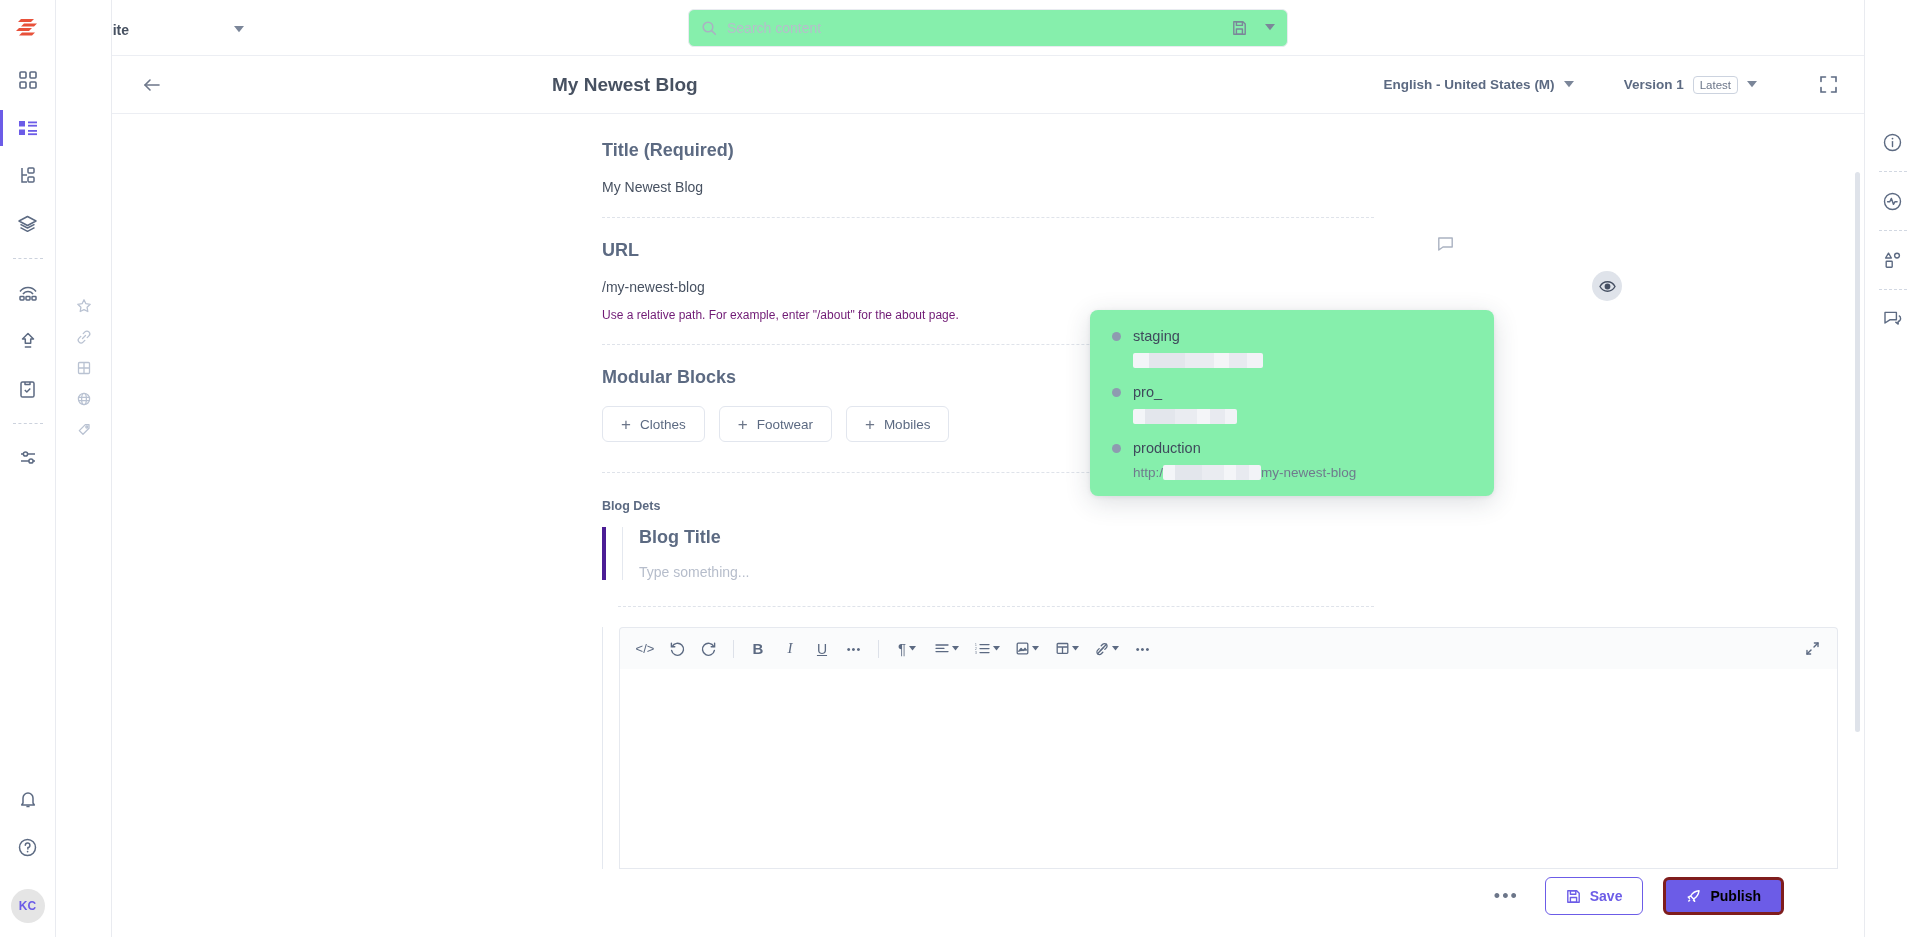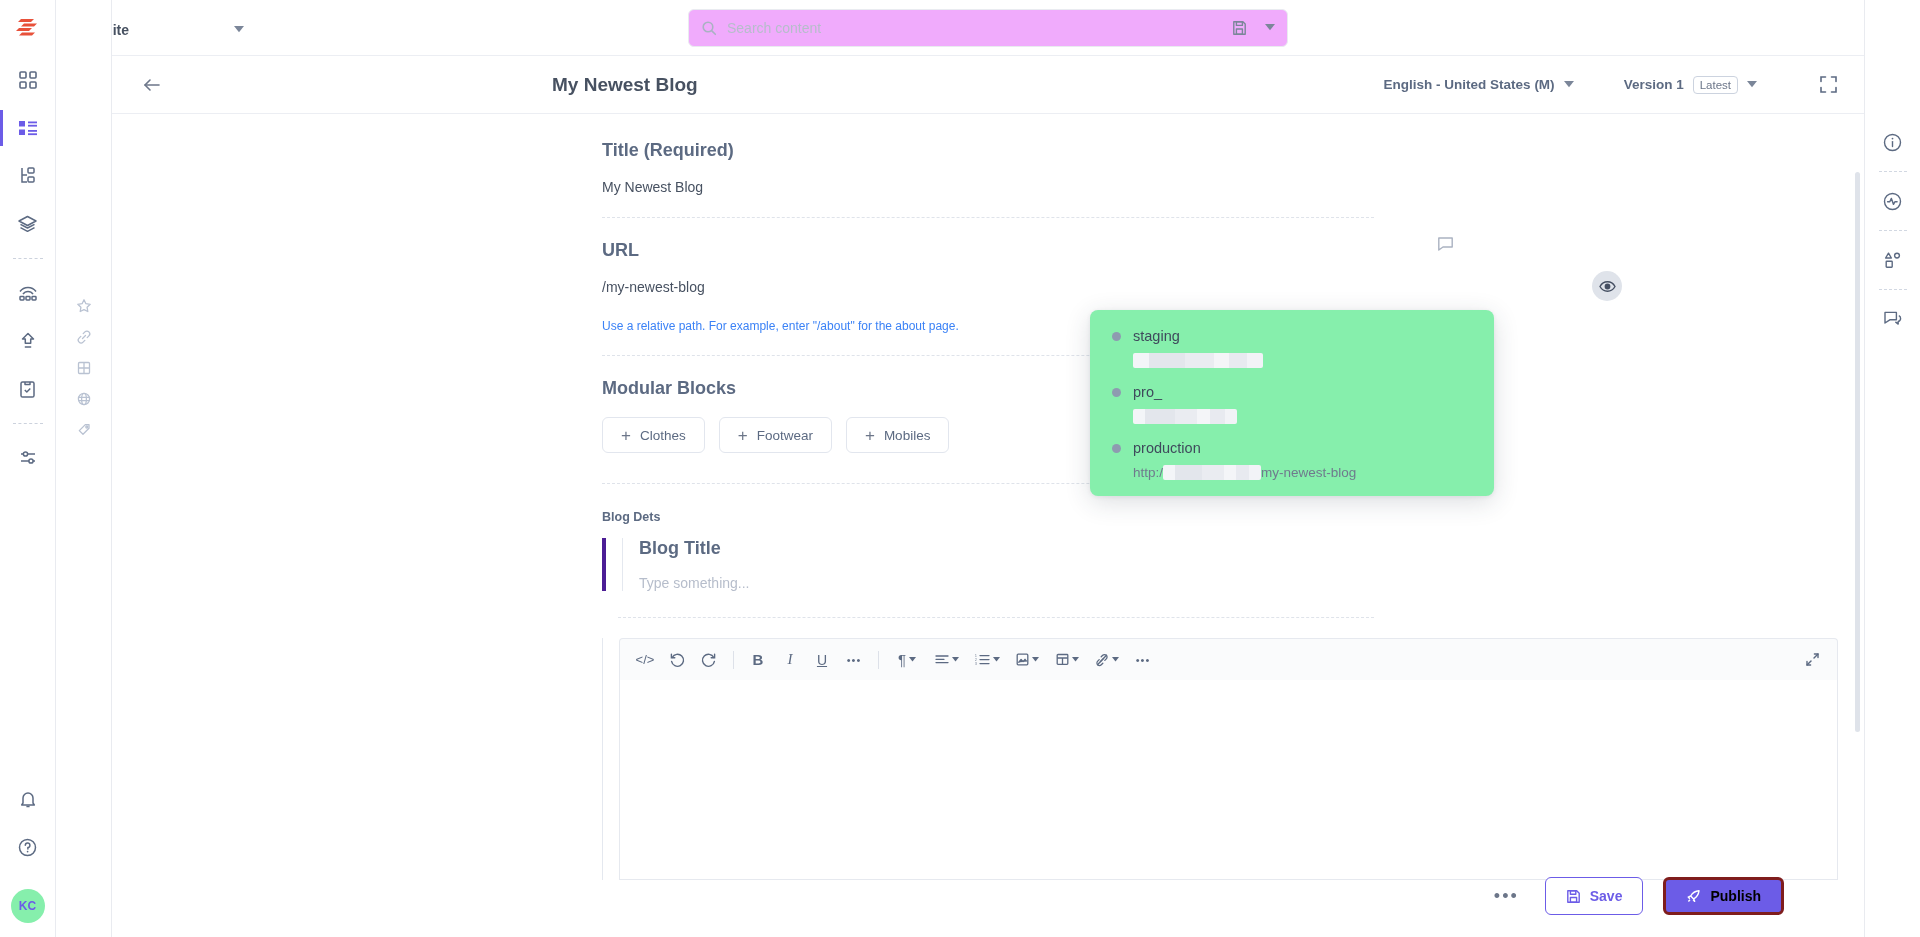--- a/index.html
+++ b/index.html
@@ -24,21 +24,21 @@
     width: 56px; height: 48px; display: flex; align-items: center; justify-content: center;
     color: #5c6a82; cursor: pointer; position: relative;
   }
   .rail-ic.active { color: #6c5ce7; }
   .rail-ic.active::before {
     content:""; position:absolute; left:0; top:6px; bottom:6px; width:3px; background:#6c5ce7;
   }
   .rail-sep { width: 30px; border-top: 1px dashed #ccd2dd; margin: 10px 0; }
   .rail-bottom { margin-top: auto; display:flex; flex-direction:column; align-items:center; padding-bottom: 14px; }
   .avatar {
-    width: 34px; height: 34px; border-radius: 50%; background: #86efac;
+    width: 34px; height: 34px; border-radius: 50%; background: #e5e5e5;
     color: #6c5ce7; font-size: 12px; font-weight: bold;
     display:flex; align-items:center; justify-content:center; margin-top: 18px; cursor: pointer;
   }
 
   
   .second-rail {
     width: 56px; height: 937px; background:#fff; border-right: 1px solid #e9ebf0;
     flex: 0 0 56px; display: flex; flex-direction: column; align-items: center;
     padding-top: 290px; position: relative; z-index: 5;
   }
@@ -52,21 +52,21 @@
     border-bottom: 1px solid #eceef3; background:#fff; position: relative;
   }
   .stack-block { position: absolute; left: -56px; top: 6px; width: 230px; padding-left: 24px; }
   .stack-label { font-size: 11px; color: #9aa4b6; line-height: 15px; }
   .stack-name { font-size: 14px; font-weight: bold; color: #475161; line-height: 18px; }
   .stack-caret { position:absolute; right: 42px; top: 20px; }
 
   .search-wrap { margin: 0 auto; width: 600px; }
   .search {
     height: 38px; border: 1px solid #e9ebf0; border-radius: 6px; display: flex;
-    align-items: center; padding: 0 12px; background:#f0abfc;
+    align-items: center; padding: 0 12px; background:#86efac;
   }
   .search-input {
     border: none; outline: none; flex: 1; font-size: 14px; color:#475161;
     font-family: "Liberation Sans", sans-serif; margin-left: 10px; background: transparent;
   }
   .search-input::placeholder { color:#b6bdcb; }
   .search-ic { color:#a9b2c2; display:flex; align-items:center; cursor:pointer; }
   .search-ic + .search-ic { margin-left: 18px; }
 
   
@@ -94,21 +94,21 @@
   .field-value { font-size: 14px; color:#475161; }
   .divider-dotted { border-top: 1px dashed #dfe3ea; margin: 22px 490px 0 490px; }
 
   .url-input-row { position: relative; display:flex; align-items:center; max-width: 1020px; }
   .url-text { font-size: 14px; color:#475161; }
   .eye-btn {
     position:absolute; right: 0; top: -8px; width: 30px; height: 30px; border-radius: 50%;
     background: #dfe3ea; display:flex; align-items:center; justify-content:center; cursor:pointer;
     color:#465063;
   }
-  .hint { font-size: 12px; color:#3b82f6; margin-top: 24px; }
+  .hint { font-size: 12px; color:#701a75; margin-top: 13px; }
   .comment-ic { position: absolute; right: 410px; top: -4px; color:#aab2c1; cursor:pointer; }
 
   .chip-row { display:flex; gap: 14px; margin-top: 18px; }
   .chip {
     border: 1px solid #e2e6ee; border-radius: 6px; height: 36px; padding: 0 18px;
     display: flex; align-items: center; gap: 9px; font-size: 13.5px; color:#5c6a82;
     background:#fff; cursor: pointer;
   }
   .chip .plus { font-size: 17px; color:#6c7689; line-height: 1; font-weight: 300; }
 

